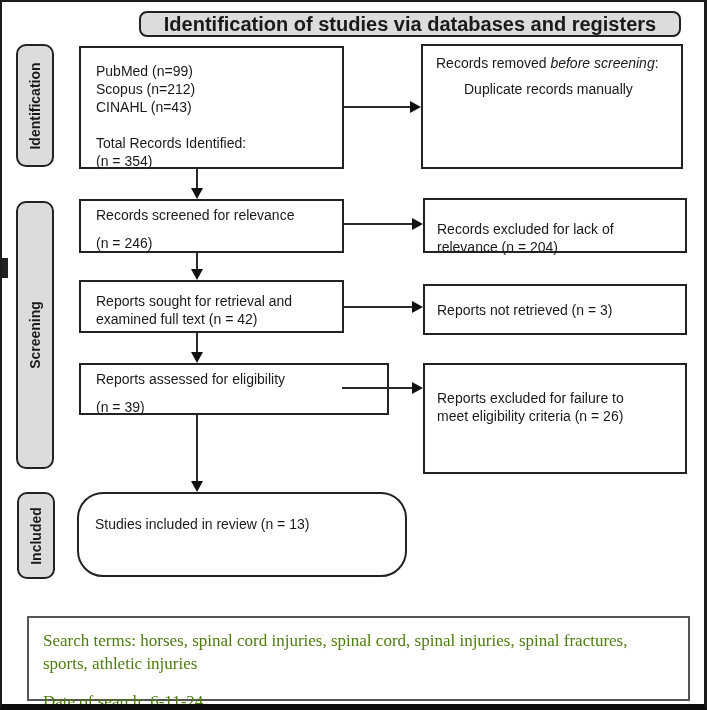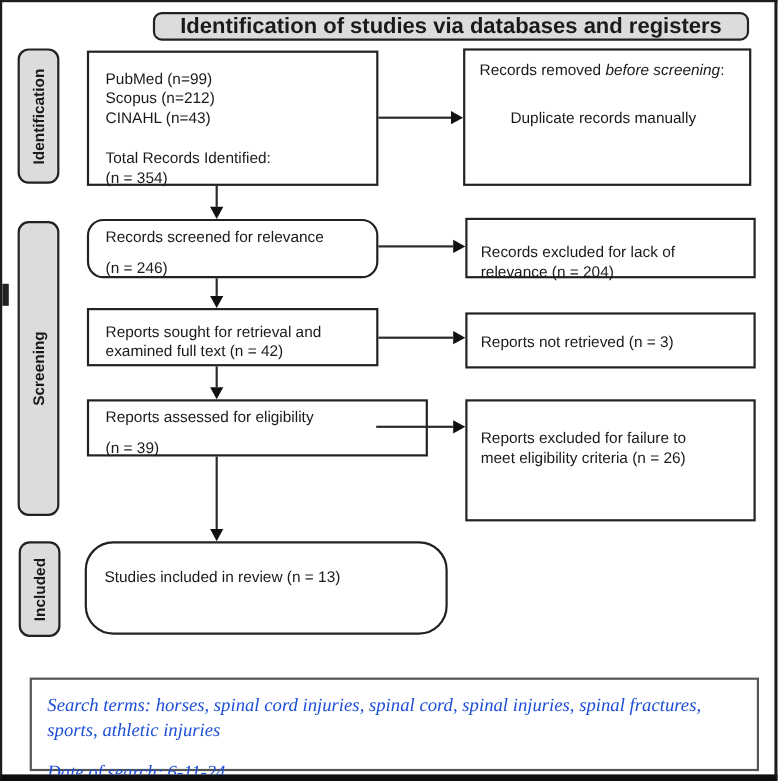--- a/index.html
+++ b/index.html
@@ -23,31 +23,31 @@
   }
   .pill-identification{left:14px;top:42px;height:123px;}
   .pill-screening{left:14px;top:199px;height:268px;}
   .pill-included{left:15px;top:490px;height:87px;}
   .vtext{transform:rotate(-90deg);white-space:nowrap;font-size:14px;font-weight:bold;}
   .box{
     position:absolute;box-sizing:border-box;background:#fff;border:2px solid #222;
     font-size:14px;line-height:18px;
   }
   .box-identified{left:77px;top:44px;width:265px;height:123px;padding:14px 10px 0 15px;}
-  .box-screened{left:77px;top:197px;width:265px;height:54px;padding:5px 10px 0 15px;border-radius:15px;}
+  .box-screened{left:77px;top:197px;width:265px;height:54px;padding:5px 10px 0 15px;}
   .box-sought{left:77px;top:278px;width:265px;height:53px;padding:10px 10px 0 15px;}
   .box-assessed{left:77px;top:361px;width:310px;height:52px;padding:5px 10px 0 15px;}
   .box-included{left:75px;top:490px;width:330px;height:85px;padding:21px 10px 0 16px;border-radius:26px;}
   .box-removed{left:419px;top:42px;width:262px;height:125px;padding:8px 10px 0 13px;}
   .box-excl-relevance{left:421px;top:196px;width:264px;height:55px;padding:20px 10px 0 12px;}
   .box-not-retrieved{left:421px;top:282px;width:264px;height:51px;padding:0 10px 0 12px;display:flex;align-items:center;}
   .box-excl-eligibility{left:421px;top:361px;width:264px;height:111px;padding:24px 10px 0 12px;}
   .gap-above{margin-top:18px;}
   .gap-above-sm{margin-top:10px;}
-  .indent-para{margin-top:26px;padding-left:28px;}
+  .indent-para{margin-top:8px;padding-left:28px;}
   .italic{font-style:italic;}
   .arrow-h{position:absolute;height:2px;background:#2b2b2b;}
   .arrow-h::after{
     content:"";position:absolute;right:-11px;top:-5px;width:0;height:0;
     border-left:11px solid #111;border-top:6px solid transparent;border-bottom:6px solid transparent;
   }
   .arrow-v{position:absolute;width:2px;background:#2b2b2b;}
   .arrow-v::after{
     content:"";position:absolute;bottom:-11px;left:-5px;width:0;height:0;
     border-top:11px solid #111;border-left:6px solid transparent;border-right:6px solid transparent;
@@ -56,21 +56,21 @@
   .ah2{left:342px;top:221px;width:68px;}
   .ah3{left:342px;top:304px;width:68px;}
   .ah4{left:340px;top:385px;width:70px;}
   .av1{left:194px;top:167px;height:19px;}
   .av2{left:194px;top:251px;height:16px;}
   .av3{left:194px;top:331px;height:19px;}
   .av4{left:194px;top:413px;height:66px;}
   .footer-box{
     position:absolute;left:25px;top:614px;width:663px;height:85px;box-sizing:border-box;
     background:#fff;border:2px solid #555;padding:11px 14px 0 14px;
-    font-family:"Liberation Serif","DejaVu Serif",serif;font-size:17px;line-height:23px;color:#1d4ed8;font-style:italic;
+    font-family:"Liberation Serif","DejaVu Serif",serif;font-size:17px;line-height:23px;color:#4d7c0f;
   }
   .footer-date{margin-top:15px;}
   .edge-artifact{position:absolute;left:0;top:256px;width:6px;height:20px;background:#222;}
 </style>
 </head>
 <body>
 
 <div class="frame">
 
   <div class="header-pill">

